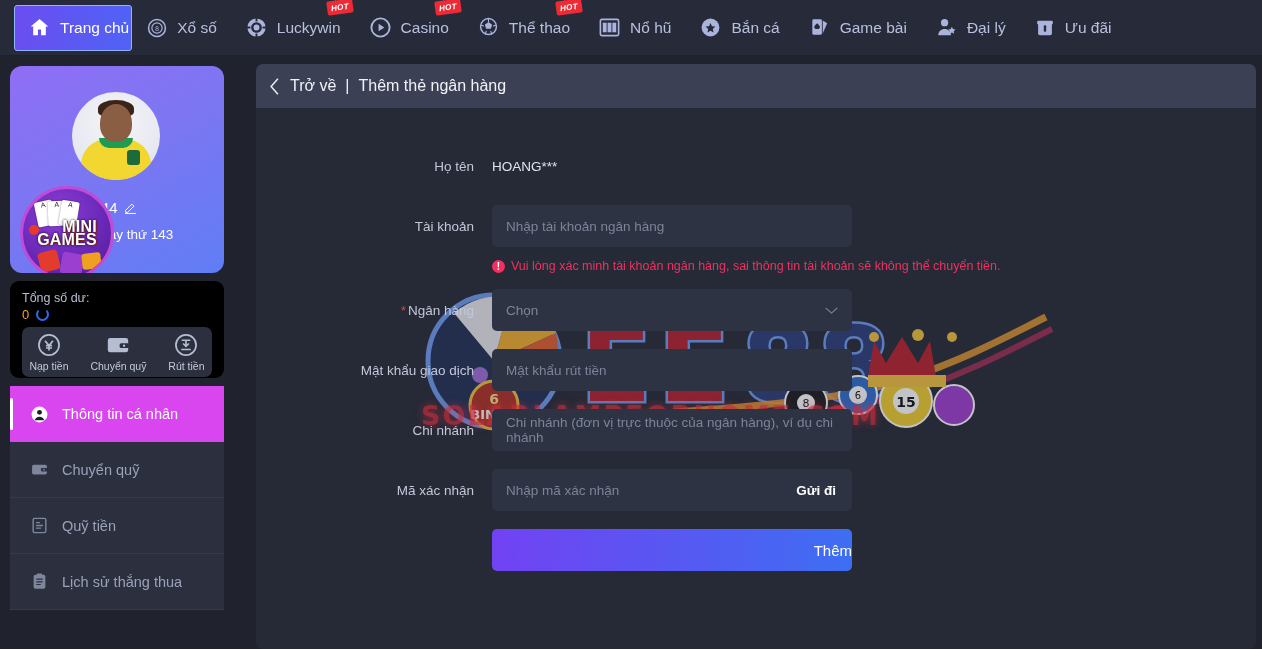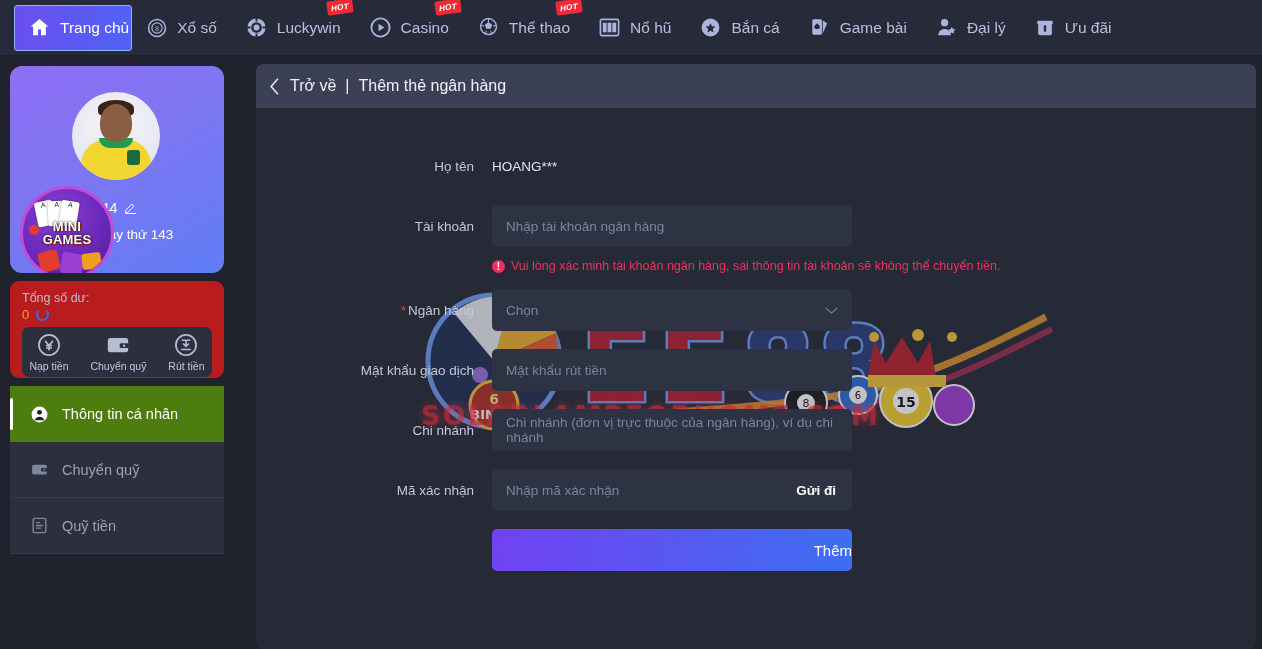--- a/index.html
+++ b/index.html
@@ -129,22 +129,22 @@
     position: absolute; left: 10px; top: 120px;
     width: 94px; height: 94px;
     border-radius: 50%;
     background: radial-gradient(circle at 40% 30%, #8a3fd6 0%, #6a28b8 55%, #4d1c8c 100%);
     border: 3px solid #c04bd8;
     overflow: hidden;
     display: flex; align-items: center; justify-content: center;
   }
   .mg-text {
     position: relative; z-index: 3;
-    color: #fff; font-weight: bold; font-size: 13px;
-    line-height: 13px; text-align: center;
+    color: #fff; font-weight: bold; font-size: 16px;
+    line-height: 13px; text-align: right;
     text-shadow: 0 0 3px #000, 1px 1px 0 #b5331f;
     letter-spacing: .2px;
   }
   .mg-cards {
     position: absolute; left: 13px; top: 12px; z-index: 2;
     display: flex;
   }
   .mg-card {
     width: 18px; height: 25px;
     background: #fff; border-radius: 2px;
@@ -181,21 +181,21 @@
     left: 6px; top: 36px;
     width: 10px; height: 10px;
     background: #e8392c; border-radius: 50%;
   }
 
   
   .balance-card {
     position: relative;
     margin-top: 8px;
     width: 214px; height: 97px;
-    background: #b91c1c;
+    background: #000000;
     border-radius: 9px;
     padding: 10px 12px 8px 12px;
   }
   .bal-label { color: #b9bfd4; font-size: 12.5px; }
   .bal-row { display: flex; align-items: center; gap: 7px; margin-top: 2px; }
   .bal-amount { color: #f0a42a; font-size: 13px; }
   .refresh-ring {
     width: 13px; height: 13px;
     border: 2px solid #2f6bf2;
     border-top-color: transparent;
@@ -220,21 +220,21 @@
     display: flex; align-items: center; gap: 13px;
     height: 56px;
     padding-left: 20px;
     color: #9aa2b8;
     font-size: 14.5px;
     cursor: pointer;
     background: #2b2f3e;
     border-bottom: 1px solid #363b4c;
   }
   .menu-item.active {
-    background: #4d7c0f;
+    background: #d946ef;
     color: #ffffff;
     border-bottom: none;
   }
   .menu-item.active::before {
     content: "";
     position: absolute; left: 0; top: 12px;
     width: 3px; height: 32px;
     background: #ffffff; border-radius: 2px;
   }
 
@@ -524,20 +524,28 @@
           <circle cx="17.8" cy="12.3" r="1.1" fill="#7e869c"></circle>
         </svg>
         <span>Chuyển quỹ</span>
       </div>
       <div class="menu-item">
         <svg width="19" height="19" viewBox="0 0 24 24">
           <rect x="4" y="3" width="16" height="18" rx="2" fill="none" stroke="#7e869c" stroke-width="1.8"></rect>
           <path d="M7.6 8.4h5M7.6 12h8.8M7.6 15.4h6.4" stroke="#7e869c" stroke-width="1.6"></path>
         </svg>
         <span>Quỹ tiền</span>
+      </div>
+      <div class="menu-item">
+        <svg width="19" height="19" viewBox="0 0 24 24">
+          <rect x="4.6" y="3.6" width="14.8" height="17.4" rx="2" fill="#7e869c"></rect>
+          <rect x="8.6" y="1.8" width="6.8" height="3.6" rx="1.2" fill="#7e869c"></rect>
+          <path d="M8 9h8M8 12.4h8M8 15.8h5.6" stroke="#2b2f3e" stroke-width="1.5"></path>
+        </svg>
+        <span>Lịch sử thắng thua</span>
       </div>
     </div>
   </div>
 
   <div class="main">
 
     <div class="main-head">
       <svg width="13" height="17" viewBox="0 0 12 20">
         <path d="M10 1 2 10l8 9" fill="none" stroke="#e8ebf4" stroke-width="1.8"></path>
       </svg>

